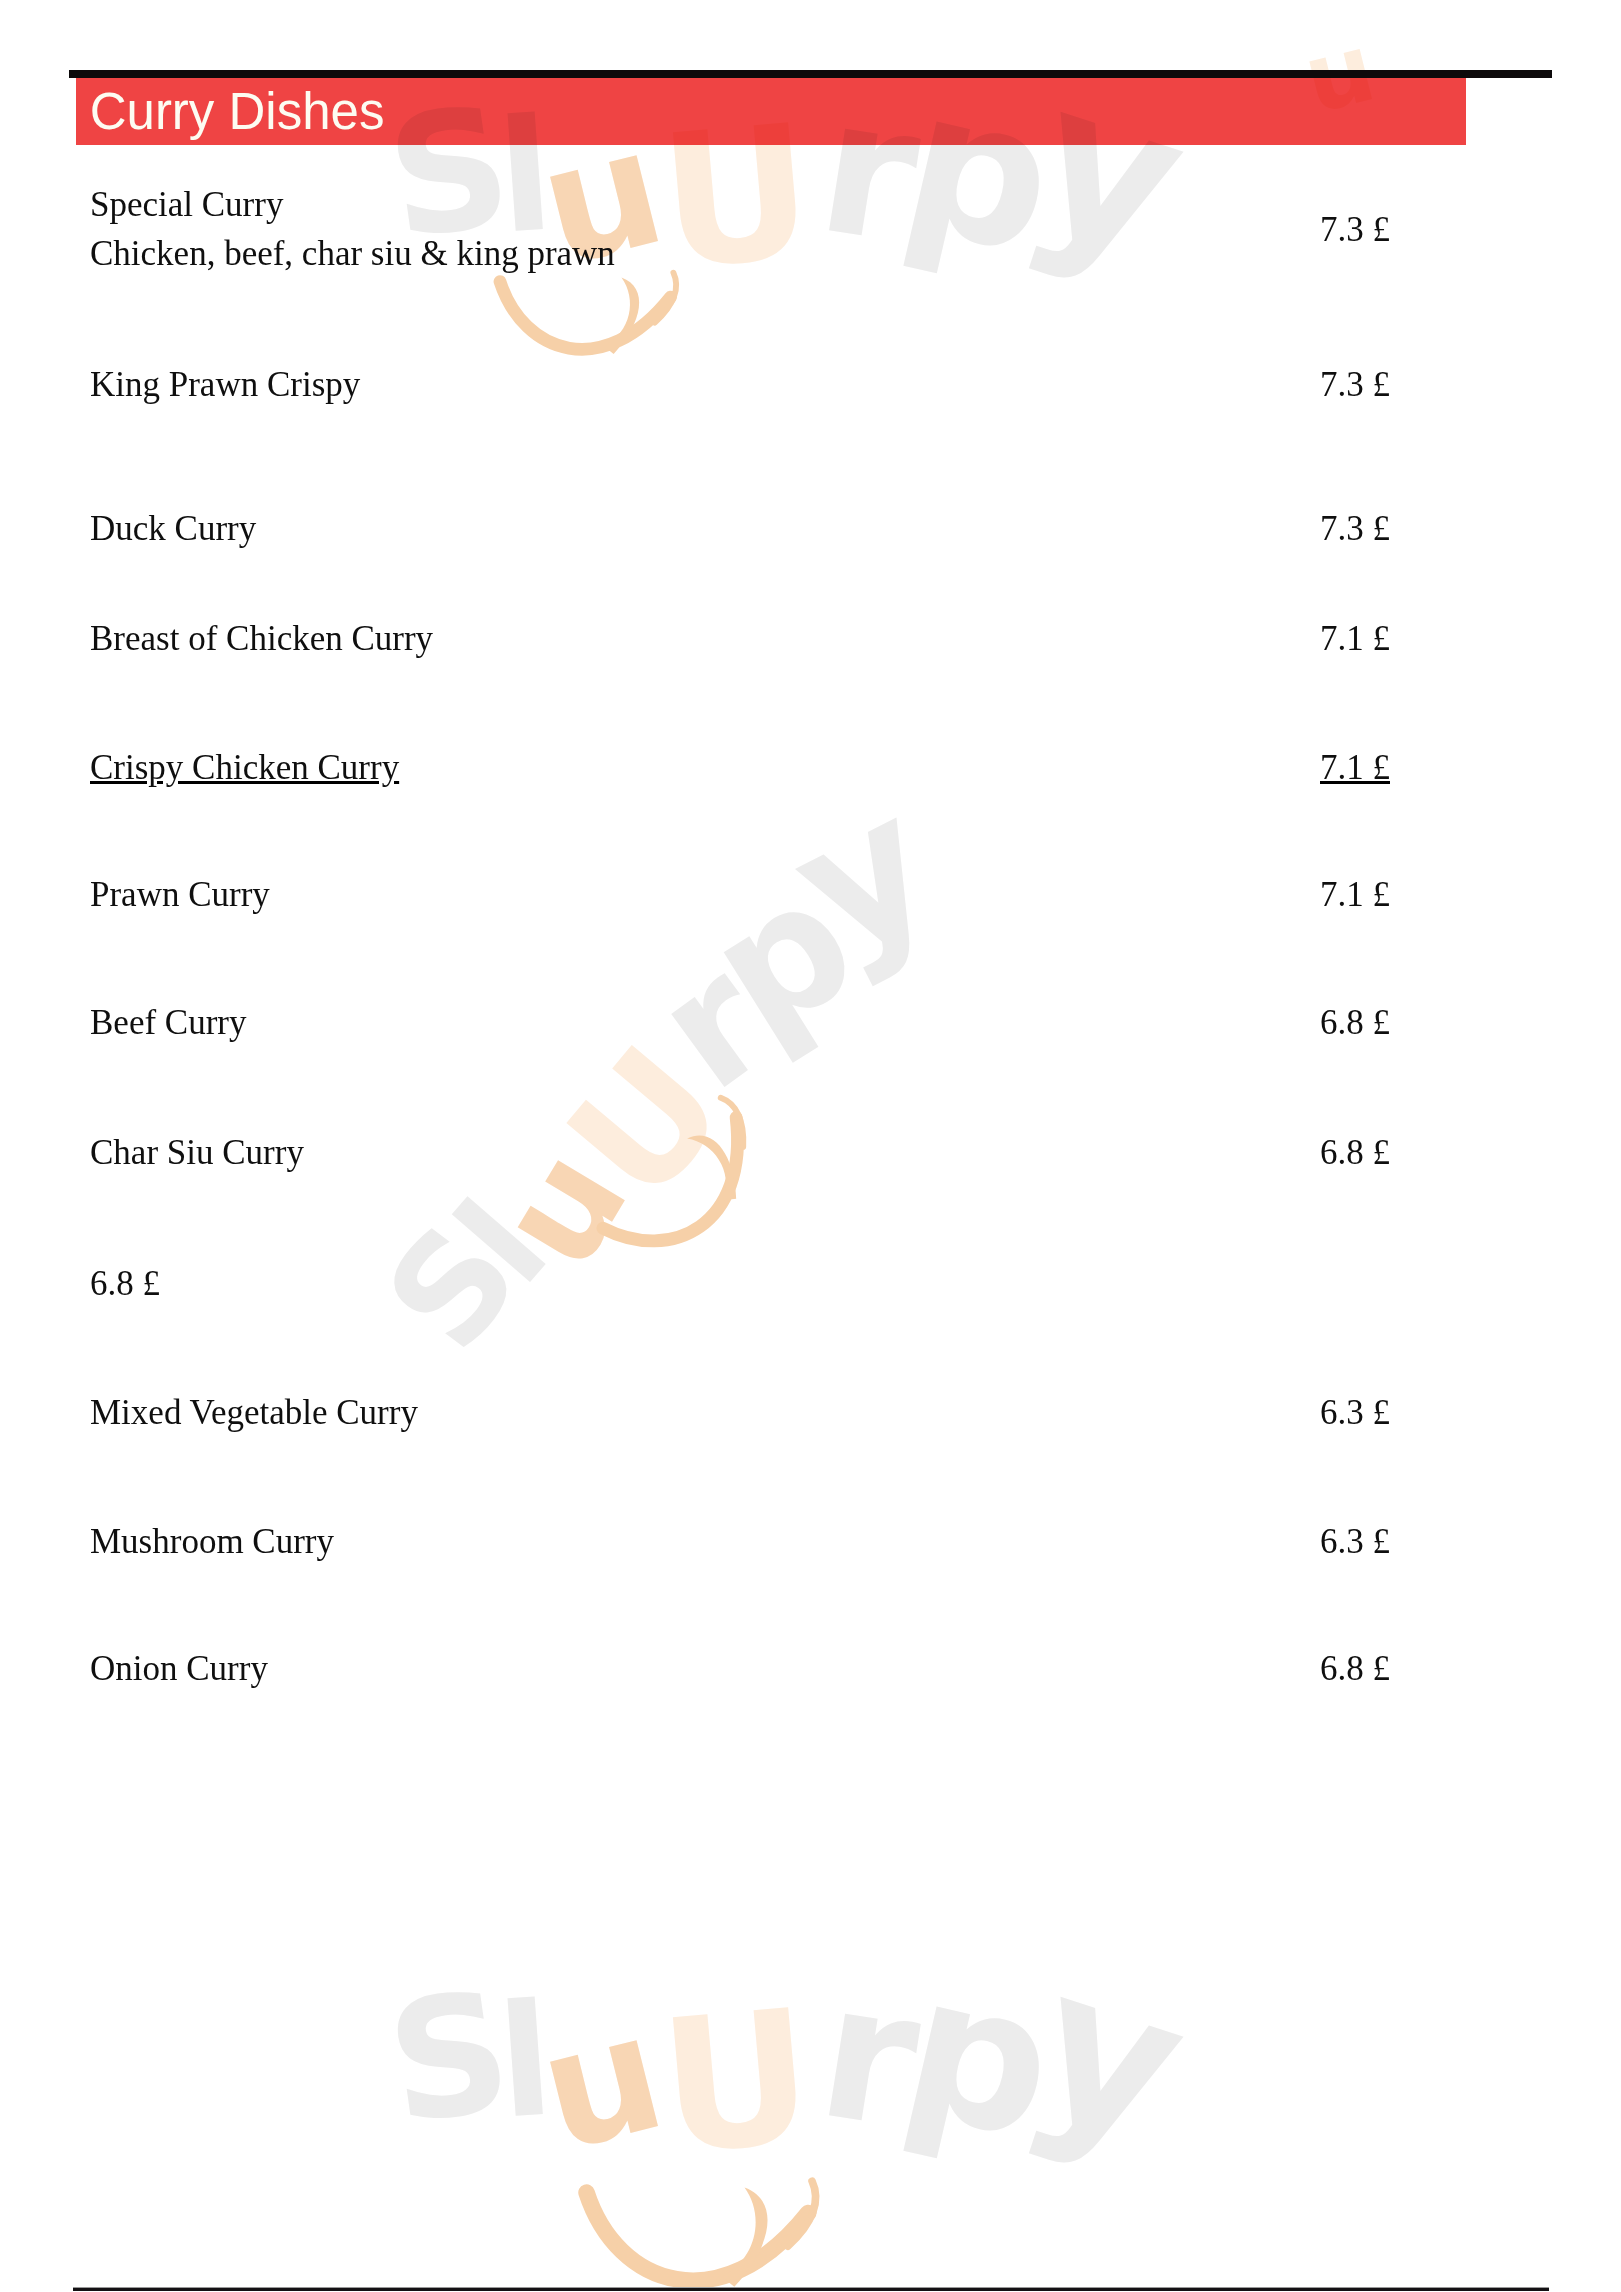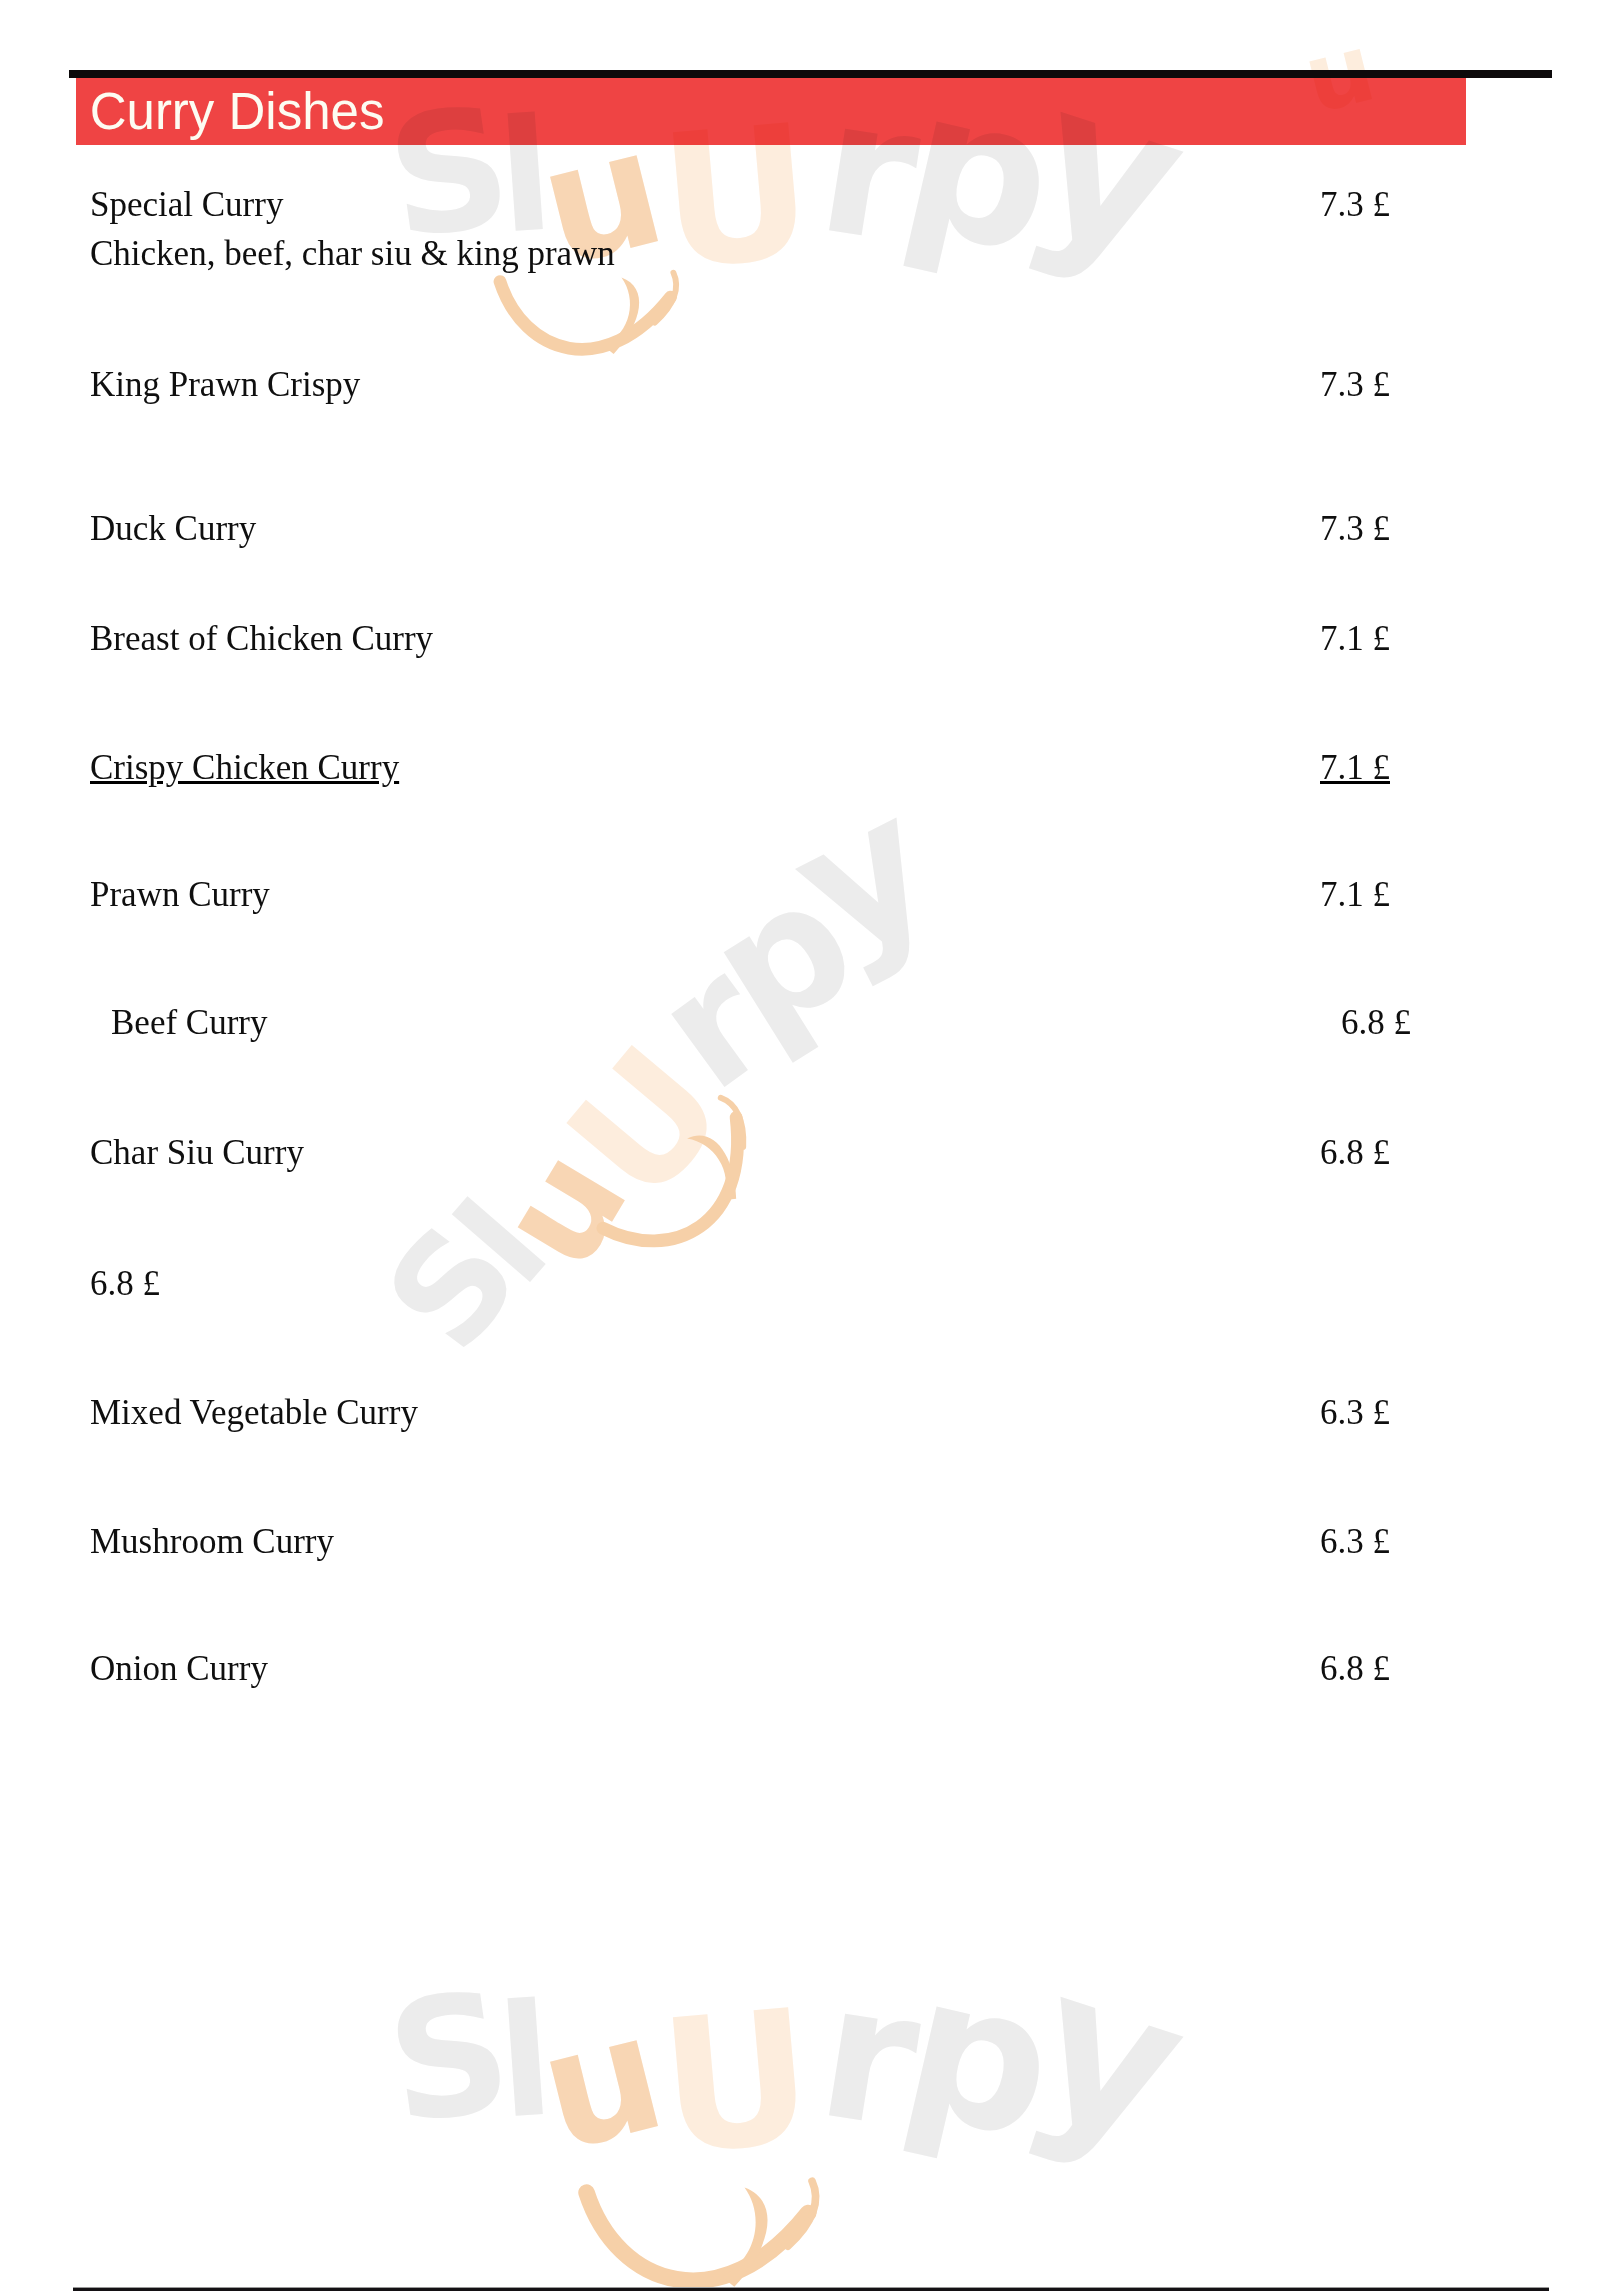--- a/index.html
+++ b/index.html
@@ -41,21 +41,21 @@
   .wm-frag{
     position:absolute;left:1306px;top:27.4px;
     font-family:"DejaVu Sans","Liberation Sans",sans-serif;
     font-weight:bold;font-size:94px;line-height:1;
     transform:rotate(-14deg);
   }
   
   .menu-list{position:absolute;inset:0;z-index:4;}
   .menu-item{
     position:absolute;left:90px;width:1300px;
-    display:flex;justify-content:space-between;align-items:flex-start;
+    display:flex;justify-content:space-between;align-items:center;
   }
   .item-name,.item-desc,.item-price{
     font-size:35px;line-height:49px;color:#0f0f0f;
   }
   .item-desc:empty{display:none;}
   .item-price{text-align:right;white-space:pre;}
 </style>
 </head>
 <body>
 
@@ -131,21 +131,21 @@
     </div>
     <div class="item-price">7.1 £</div>
   </div>
       <div class="menu-item" style="top: 870px;">
     <div class="item-lines">
       <div class="item-name">Prawn Curry</div>
 
     </div>
     <div class="item-price">7.1 £</div>
   </div>
-      <div class="menu-item" style="top: 998px; margin-left: 21px;">
+      <div class="menu-item" style="top: 998px;">
     <div class="item-lines">
       <div class="item-name">Beef Curry</div>
 
     </div>
     <div class="item-price">6.8 £</div>
   </div>
       <div class="menu-item" style="top: 1128px;">
     <div class="item-lines">
       <div class="item-name">Char Siu Curry</div>
 

